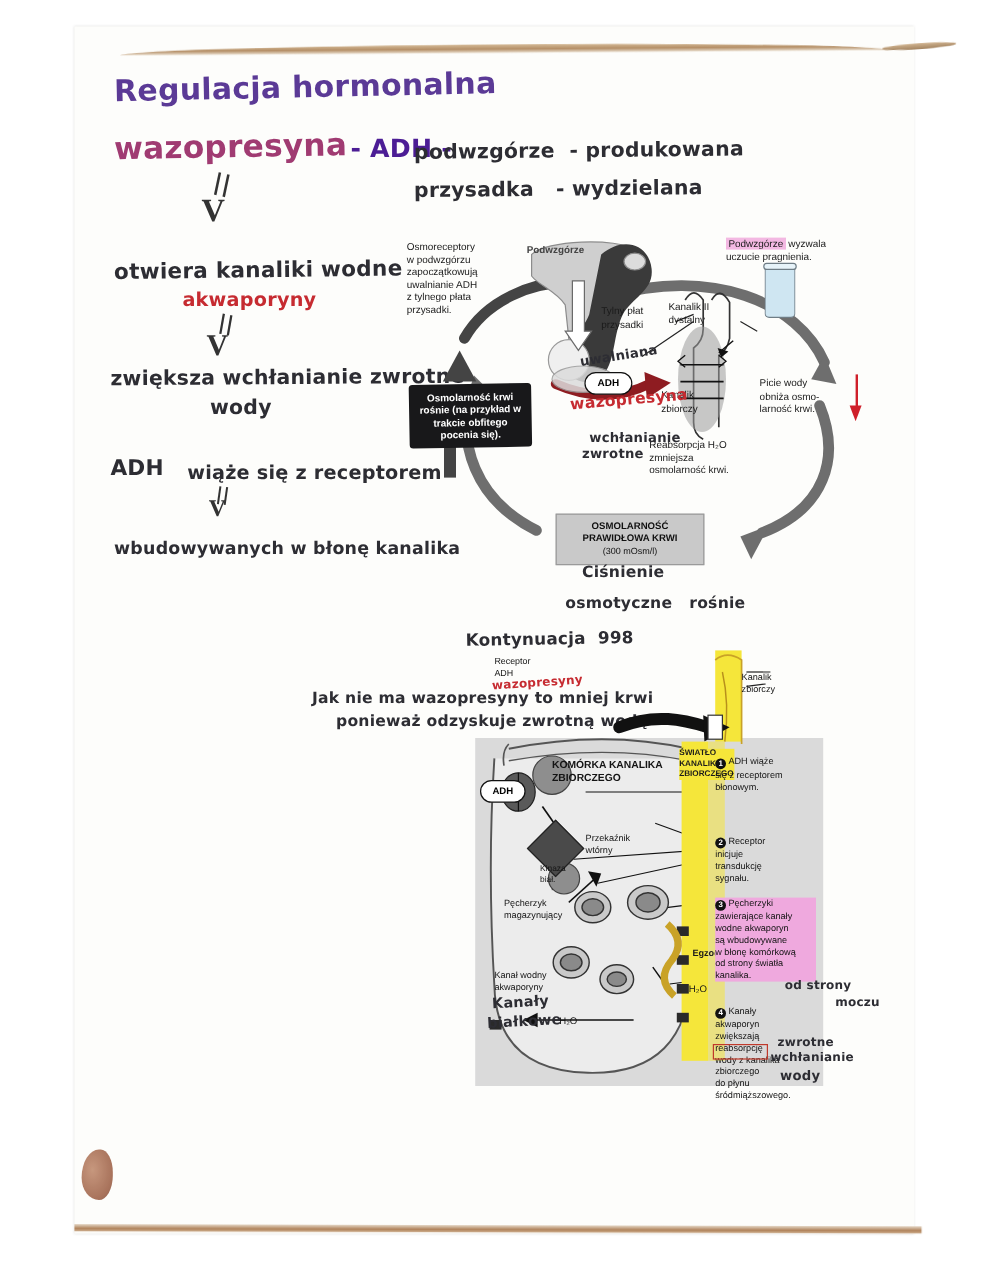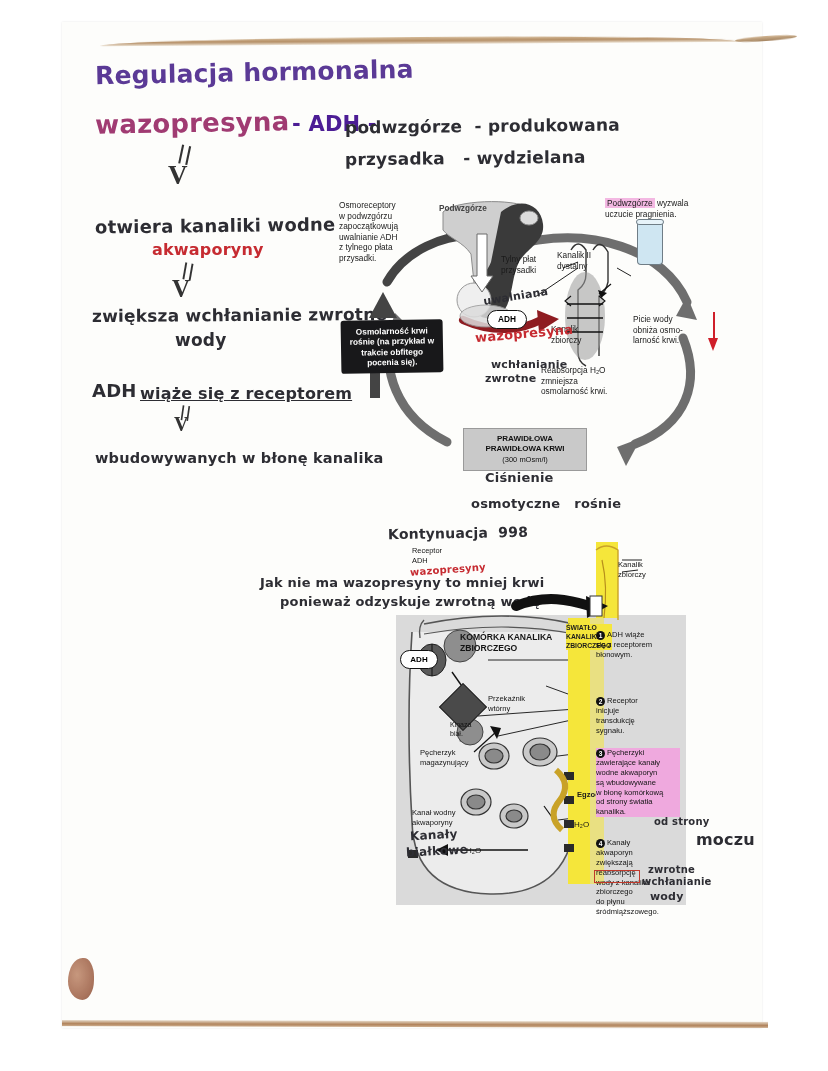--- a/index.html
+++ b/index.html
@@ -110,21 +110,21 @@
   <div class="abs hw vsym">V</div>
 
   <div class="abs hw hw-dark" id="l1">otwiera kanaliki wodne</div>
   <div class="abs hw hw-red" id="l1b">akwaporyny</div>
   <div class="abs hw eqsym2">||</div>
   <div class="abs hw vsym2">V</div>
   <div class="abs hw hw-dark" id="l2">zwiększa wchłanianie zwrotne</div>
   <div class="abs hw hw-dark" id="l2b">wody</div>
 
   <div class="abs hw hw-dark" id="l3adh">ADH</div>
-  <div class="abs hw hw-dark" id="l3" style="left:140px;top:384px;text-decoration:underline;">wiąże się z receptorem</div>
+  <div class="abs hw hw-dark" id="l3" style="left:156px;top:384px;">wiąże się z receptorem</div>
   <div class="abs hw eqsym3">||</div>
   <div class="abs hw vsym3">V</div>
   <div class="abs hw hw-dark" id="l5">wbudowywanych w błonę kanalika</div>
 
   <div id="fig1">
 
     <svg class="ov" width="420" height="300" viewBox="0 0 420 300">
 
       <path d="M172,55 C258,30 330,60 352,110" stroke="#6e6e6e" stroke-width="9" fill="none" stroke-linecap="round"></path>
       <path d="M352,104 l10,24 l-21,-4 z" fill="#6e6e6e"></path>
@@ -210,21 +210,21 @@
 
     <div class="abs hw hw-dark" style="left:156px;top:166px;font-size:11px;">wchłanianie</div>
     <div class="abs hw hw-dark" style="left:150px;top:180px;font-size:11px;">zwrotne</div>
 
     <div class="darkbox" style="left:6px;top:128px;width:88px;">Osmolarność krwi
 rośnie (na przykład
 w trakcie obfitego
 pocenia się).</div>
 
     <div class="graybox" style="left:128px;top:236px;width:110px;">
-      <div>PRAWIDŁOWA</div>
+      <div>OSMOLARNOŚĆ</div>
       <div>PRAWIDŁOWA KRWI</div>
       <div class="sub">(300 mOsm/l)</div>
     </div>
     <div class="abs hw hw-dark" style="left:150px;top:278px;font-size:13px;">Ciśnienie</div>
     <div class="abs hw hw-dark" style="left:136px;top:304px;font-size:13px;">osmotyczne   rośnie</div>
   </div>
 
   <div class="abs hw hw-dark" style="left:388px;top:525px;font-size:14px;transform:rotate(-1deg);">Kontynuacja  998</div>
   <div class="abs hw hw-dark" style="left:260px;top:575px;font-size:13px;">Jak nie ma wazopresyny to mniej krwi</div>
   <div class="abs hw hw-dark" style="left:280px;top:594px;font-size:13px;">ponieważ odzyskuje zwrotną wodę</div>
@@ -344,21 +344,21 @@
 sygnału.</span></div>
 
     <div class="pr2 pinkhl" style="left:398px;top:228px;width:84px;"><span class="num">3</span><span>Pęcherzyki
 zawierające kanały
 wodne akwaporyn
 są wbudowywane
 w błonę komórkową
 od strony światła
 kanalika.</span></div>
     <div class="abs hw hw-dark" style="left:456px;top:296px;font-size:10px;">od strony</div>
-    <div class="abs hw hw-dark" style="left:466px;top:310px;font-size:16px;padding-left:32px;">moczu</div>
+    <div class="abs hw hw-dark" style="left:466px;top:310px;font-size:10px;padding-left:32px;">moczu</div>
 
     <div class="pr2" style="left:398px;top:318px;width:56px;"><span class="num">4</span><span>Kanały
 akwaporyn
 zwiększają
 reabsorpcję
 wody z kanalika
 zbiorczego
 do płynu
 śródmiąższowego.</span></div>
     <div style="position:absolute;left:396px;top:350px;width:44px;height:11px;

